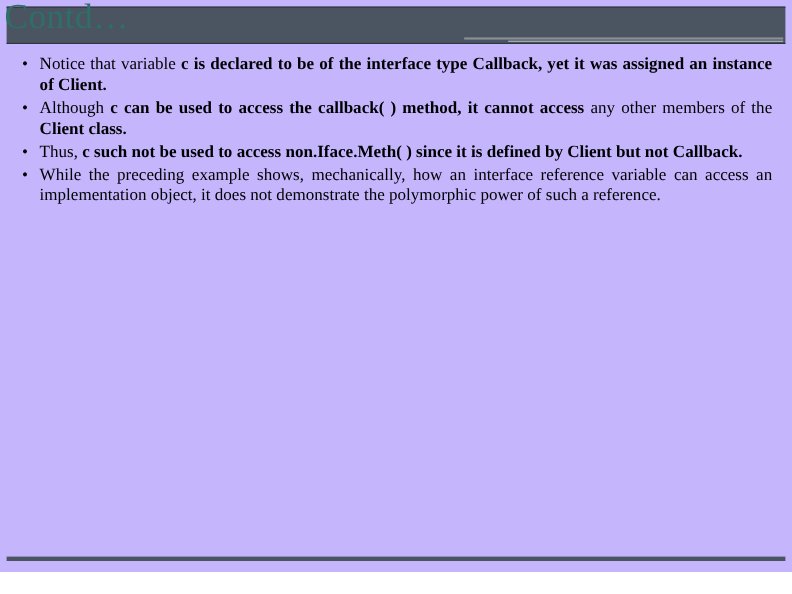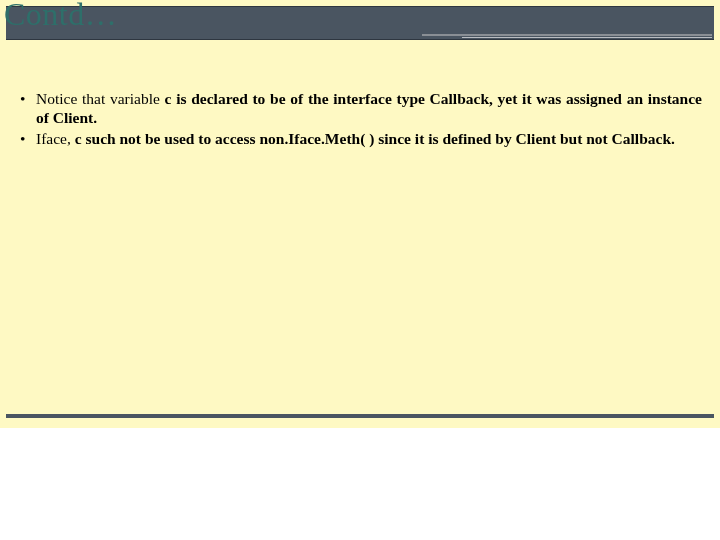--- a/index.html
+++ b/index.html
@@ -1,21 +1,21 @@
 <!DOCTYPE html>
 <html><head>
 <meta charset="utf-8">
 <style>
   * { margin: 0; padding: 0; box-sizing: border-box; }
   html, body { width: 720px; height: 540px; font-family: "Times New Roman", Times, serif; background: #fff; color: #000; }
   .slide {
     width: 720px;
-    height: 428px;
+    height: 520px;
     position: relative;
-    background: #fef9c3;
+    background: #c4b5fd;
   }
   .title-bar {
     position: absolute;
     top: 6px;
     left: 6px;
     right: 6px;
     height: 34px;
     background: #4a5561;
     border-top: 1px solid #2e3640;
     border-bottom: 1px solid #2e3640;
@@ -46,21 +46,20 @@
   .content {
     position: absolute;
     top: 50px;
     left: 18px;
     right: 18px;
   }
   ul.bullets {
     list-style: none;
     font-size: 15.5px;
     line-height: 1.22;
-    margin-top: 40px;
   }
   ul.bullets > li {
     position: relative;
     padding-left: 18px;
     margin-bottom: 2px;
     text-align: justify;
   }
   ul.bullets > li::before {
     content: "•";
     position: absolute;
@@ -88,24 +87,30 @@
   <div class="title-rule-outer"></div>
   <div class="title-rule-inner"></div>
 
   <div class="content">
     <ul class="bullets">
 
       <li>
         <span>Notice that variable </span><span class="b">c is declared to be of the interface type Callback, yet it was assigned an instance of Client.</span><span></span>
       </li>
 
+      <li>
+        <span>Although </span><span class="b">c can be used to access the callback( ) method, it cannot access</span><span> any other members of the </span><span class="b">Client class.</span><span></span>
+      </li>
 
 
       <li>
-        <span>Iface, </span><span class="b">c such not be used to access non.Iface.Meth( ) since it is defined by Client but not Callback.</span><span></span>
+        <span>Thus, </span><span class="b">c such not be used to access non.Iface.Meth( ) since it is defined by Client but not Callback.</span><span></span>
       </li>
 
+      <li>
+        <span>While the preceding example shows, mechanically, how an interface reference variable can access an implementation object, it does not demonstrate the polymorphic power of such a reference.</span><span class="b"></span><span></span>
+      </li>
 
     </ul>
   </div>
 
   <div class="footer-rule"></div>
 </div>
 
 </body></html>

